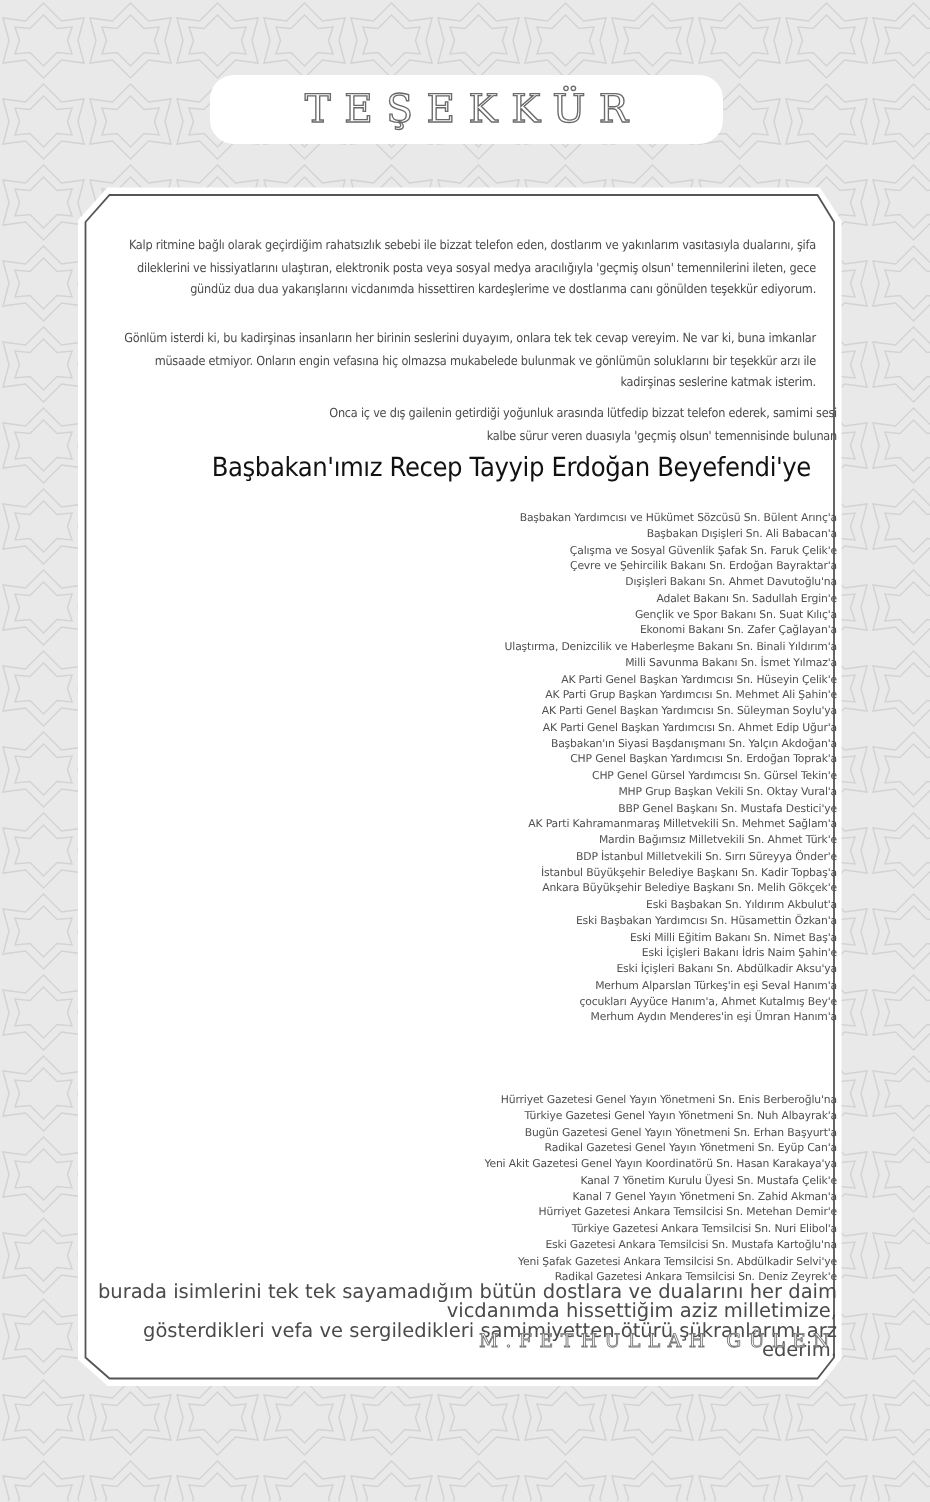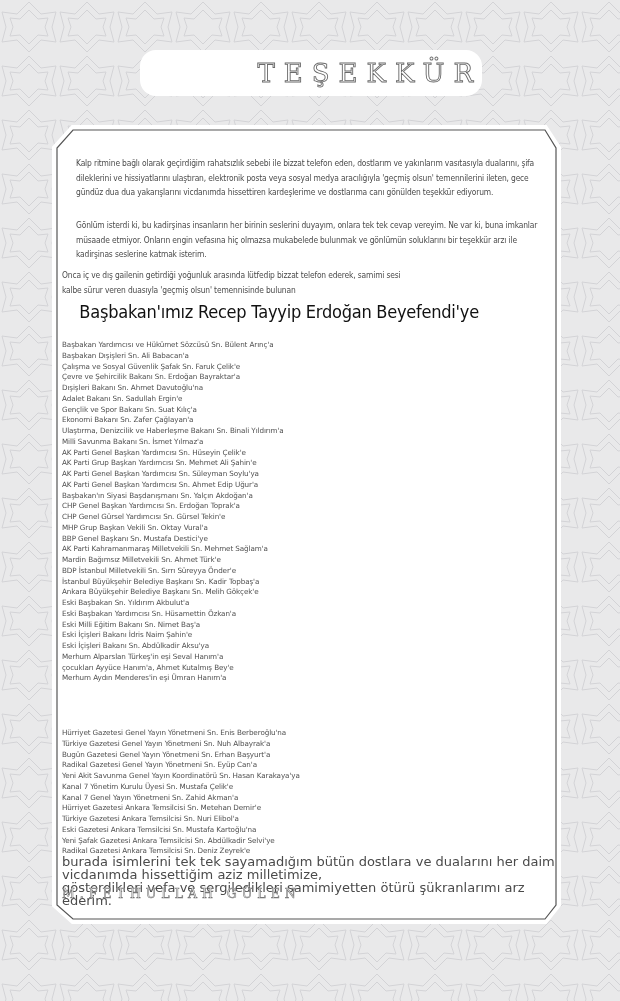--- a/index.html
+++ b/index.html
@@ -7,31 +7,31 @@
     width: 620px; height: 1001px; overflow: hidden; position: relative;
     background-color: #e9e9ea;
     font-family: "DejaVu Sans", sans-serif;
   }
   .pattern {
     position: absolute; inset: 0; pointer-events: none;
   }
   .title-banner {
     position: absolute; left: 140px; top: 50px; width: 342px; height: 46px;
     background: #ffffff; border-radius: 16px;
-    display: flex; align-items: center; justify-content: flex-end;
+    display: flex; align-items: center; justify-content: center;
   }
   .title-text {
     font-family: "DejaVu Serif", serif; font-size: 26px; letter-spacing: 9px;
     color: #ffffff; -webkit-text-stroke: 0.9px #6a6a6a; font-weight: normal;
     padding-left: 9px;
   }
   .card-svg { position: absolute; left: 0; top: 0; }
   .content {
     position: absolute; left: 62px; top: 128px; width: 496px; height: 787px;
-    text-align: left; color: #444;
+    text-align: right; color: #444;
   }
   .para {
     font-family: "DejaVu Sans Condensed", "DejaVu Sans", sans-serif;
     font-size: 8.4px; line-height: 14.5px; margin: 0 auto; color: #4a4a4a;
     letter-spacing: -0.15px;
   }
   .p1 { position: absolute; top: 28px; left: 0; right: 0; }
   .p2 { position: absolute; top: 90px; left: 0; right: 0; }
   .p3 { position: absolute; top: 140px; left: 0; right: 0; }
   .headline {
@@ -118,21 +118,21 @@
     <li>Merhum Alparslan Türkeş'in eşi Seval Hanım'a</li>
     <li>çocukları Ayyüce Hanım'a, Ahmet Kutalmış Bey'e</li>
     <li>Merhum Aydın Menderes'in eşi Ümran Hanım'a</li>
   </ul>
 
   <ul class="list list2">
     <li>Hürriyet Gazetesi Genel Yayın Yönetmeni Sn. Enis Berberoğlu'na</li>
     <li>Türkiye Gazetesi Genel Yayın Yönetmeni Sn. Nuh Albayrak'a</li>
     <li>Bugün Gazetesi Genel Yayın Yönetmeni Sn. Erhan Başyurt'a</li>
     <li>Radikal Gazetesi Genel Yayın Yönetmeni Sn. Eyüp Can'a</li>
-    <li>Yeni Akit Savunma Genel Yayın Koordinatörü Sn. Hasan Karakaya'ya</li>
+    <li>Yeni Akit Gazetesi Genel Yayın Koordinatörü Sn. Hasan Karakaya'ya</li>
     <li>Kanal 7  Yönetim Kurulu Üyesi Sn. Mustafa Çelik'e</li>
     <li>Kanal 7 Genel Yayın Yönetmeni Sn. Zahid Akman'a</li>
     <li>Hürriyet Gazetesi Ankara Temsilcisi Sn. Metehan Demir'e</li>
     <li>Türkiye Gazetesi Ankara Temsilcisi Sn. Nuri Elibol'a</li>
     <li>Eski Gazetesi Ankara Temsilcisi Sn. Mustafa Kartoğlu'na</li>
     <li>Yeni Şafak Gazetesi Ankara Temsilcisi Sn. Abdülkadir Selvi'ye</li>
     <li>Radikal Gazetesi Ankara Temsilcisi Sn. Deniz Zeyrek'e</li>
   </ul>
 
   <div class="closing">

